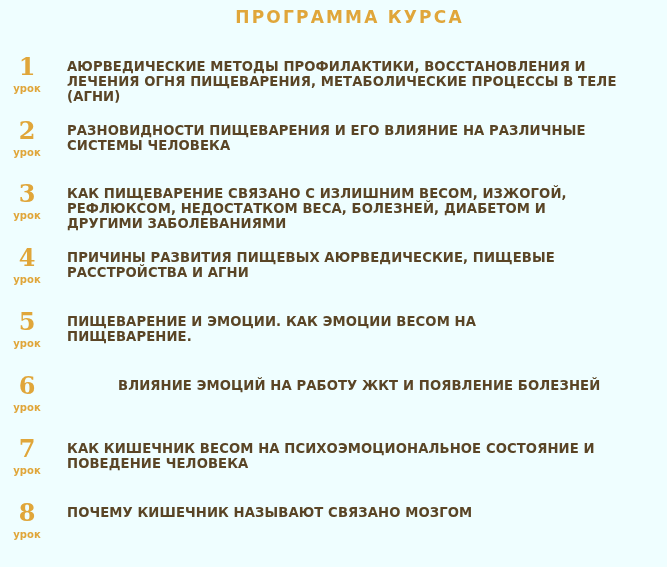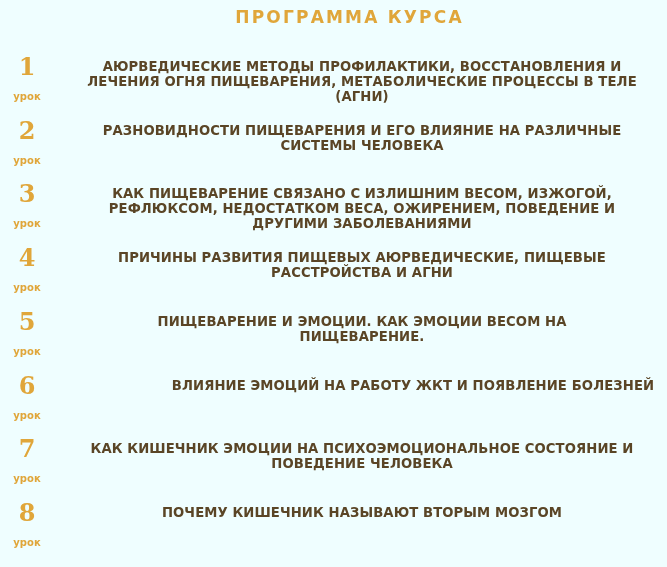--- a/index.html
+++ b/index.html
@@ -46,35 +46,34 @@
       font-size: 24px;
       line-height: 26px;
     }
     .urok {
       display: block;
       color: #e0a63a;
       font-family: "DejaVu Sans", sans-serif;
       font-weight: bold;
       font-size: 10px;
       line-height: 12px;
-      margin-top: 11px;
+      margin-top: 3px;
     }
     .text {
       position: absolute;
       left: 67px;
       width: 590px;
       top: 5px;
       color: #5a4526;
       font-family: "DejaVu Sans", sans-serif;
       font-weight: bold;
       font-size: 13.2px;
       line-height: 15px;
       letter-spacing: 0.1px;
       white-space: pre-line;
-      text-align: center;
     }
     .text.indent { left: 71px; margin-left: 47px; }
   </style>
 </head>
 <body>
 
 <div class="title">ПРОГРАММА КУРСА</div>
 
 <div class="lesson" style="top:54px;">
   <div class="num-col">
@@ -94,21 +93,21 @@
   <div class="text">РАЗНОВИДНОСТИ ПИЩЕВАРЕНИЯ И ЕГО ВЛИЯНИЕ НА РАЗЛИЧНЫЕ
 СИСТЕМЫ ЧЕЛОВЕКА</div>
 </div>
 
 <div class="lesson" style="top:181px;">
   <div class="num-col">
     <span class="num">3</span>
     <span class="urok">урок</span>
   </div>
   <div class="text">КАК ПИЩЕВАРЕНИЕ СВЯЗАНО С ИЗЛИШНИМ ВЕСОМ, ИЗЖОГОЙ,
-РЕФЛЮКСОМ, НЕДОСТАТКОМ ВЕСА, ОЖИРЕНИЕМ, ПОВЕДЕНИЕ И
+РЕФЛЮКСОМ, НЕДОСТАТКОМ ВЕСА, БОЛЕЗНЕЙ, ДИАБЕТОМ И
 ДРУГИМИ ЗАБОЛЕВАНИЯМИ</div>
 </div>
 
 <div class="lesson" style="top:245px;">
   <div class="num-col">
     <span class="num">4</span>
     <span class="urok">урок</span>
   </div>
   <div class="text">ПРИЧИНЫ РАЗВИТИЯ ПИЩЕВЫХ АЮРВЕДИЧЕСКИЕ, ПИЩЕВЫЕ
 РАССТРОЙСТВА И АГНИ</div>
@@ -129,23 +128,23 @@
     <span class="urok">урок</span>
   </div>
   <div class="text indent">ВЛИЯНИЕ ЭМОЦИЙ НА РАБОТУ ЖКТ И ПОЯВЛЕНИЕ БОЛЕЗНЕЙ</div>
 </div>
 
 <div class="lesson" style="top:436px;">
   <div class="num-col">
     <span class="num">7</span>
     <span class="urok">урок</span>
   </div>
-  <div class="text">КАК КИШЕЧНИК ЭМОЦИИ НА ПСИХОЭМОЦИОНАЛЬНОЕ СОСТОЯНИЕ И
+  <div class="text">КАК КИШЕЧНИК ВЕСОМ НА ПСИХОЭМОЦИОНАЛЬНОЕ СОСТОЯНИЕ И
 ПОВЕДЕНИЕ ЧЕЛОВЕКА</div>
 </div>
 
 <div class="lesson" style="top:500px;">
   <div class="num-col">
     <span class="num">8</span>
     <span class="urok">урок</span>
   </div>
-  <div class="text">ПОЧЕМУ КИШЕЧНИК НАЗЫВАЮТ ВТОРЫМ МОЗГОМ</div>
+  <div class="text">ПОЧЕМУ КИШЕЧНИК НАЗЫВАЮТ СВЯЗАНО МОЗГОМ</div>
 </div>
 
 </body></html>

